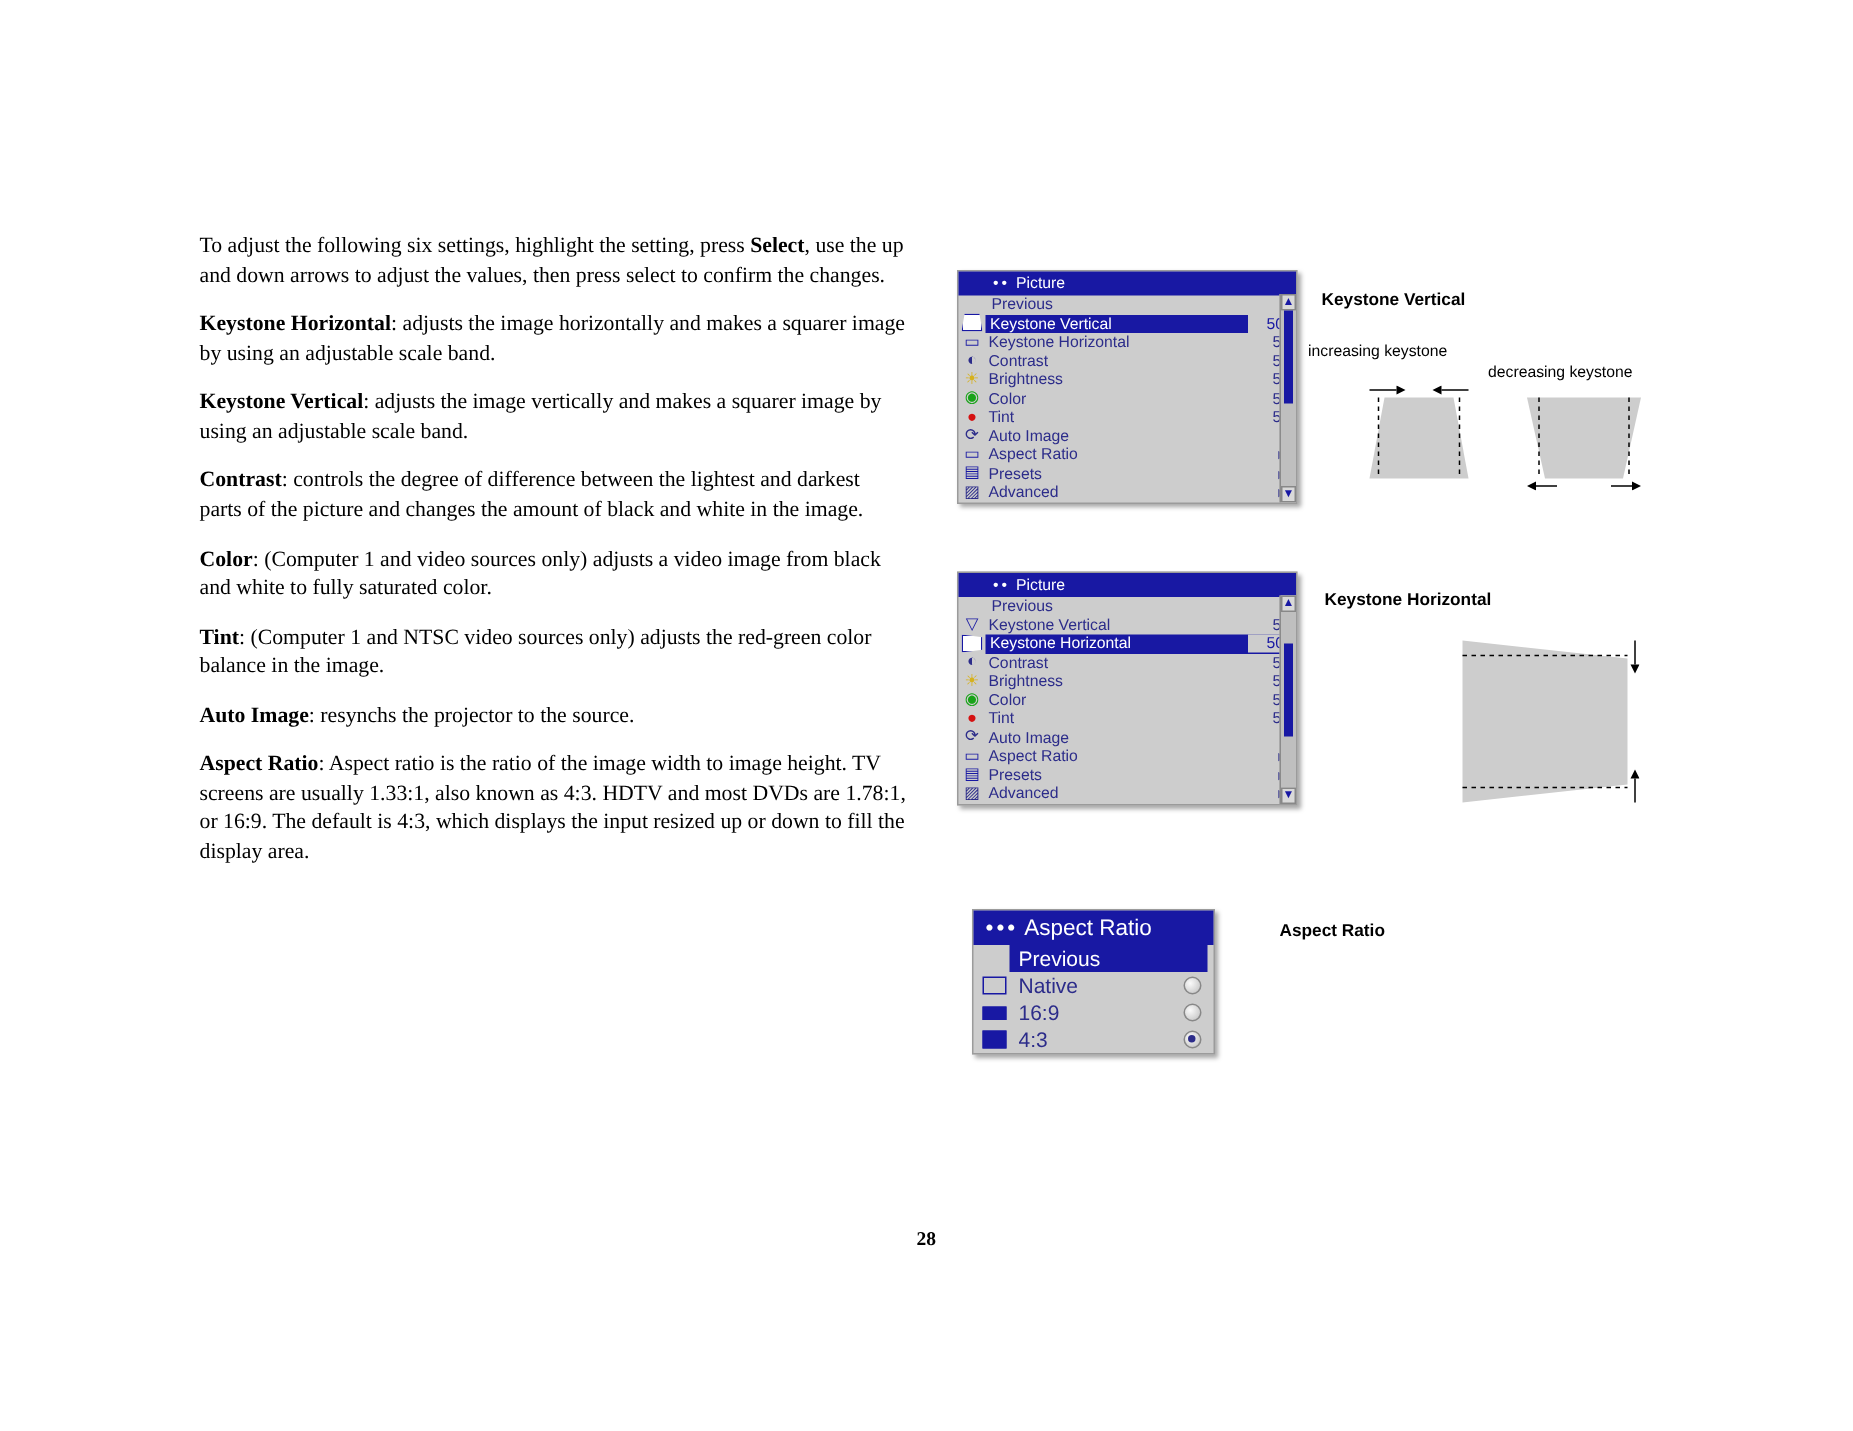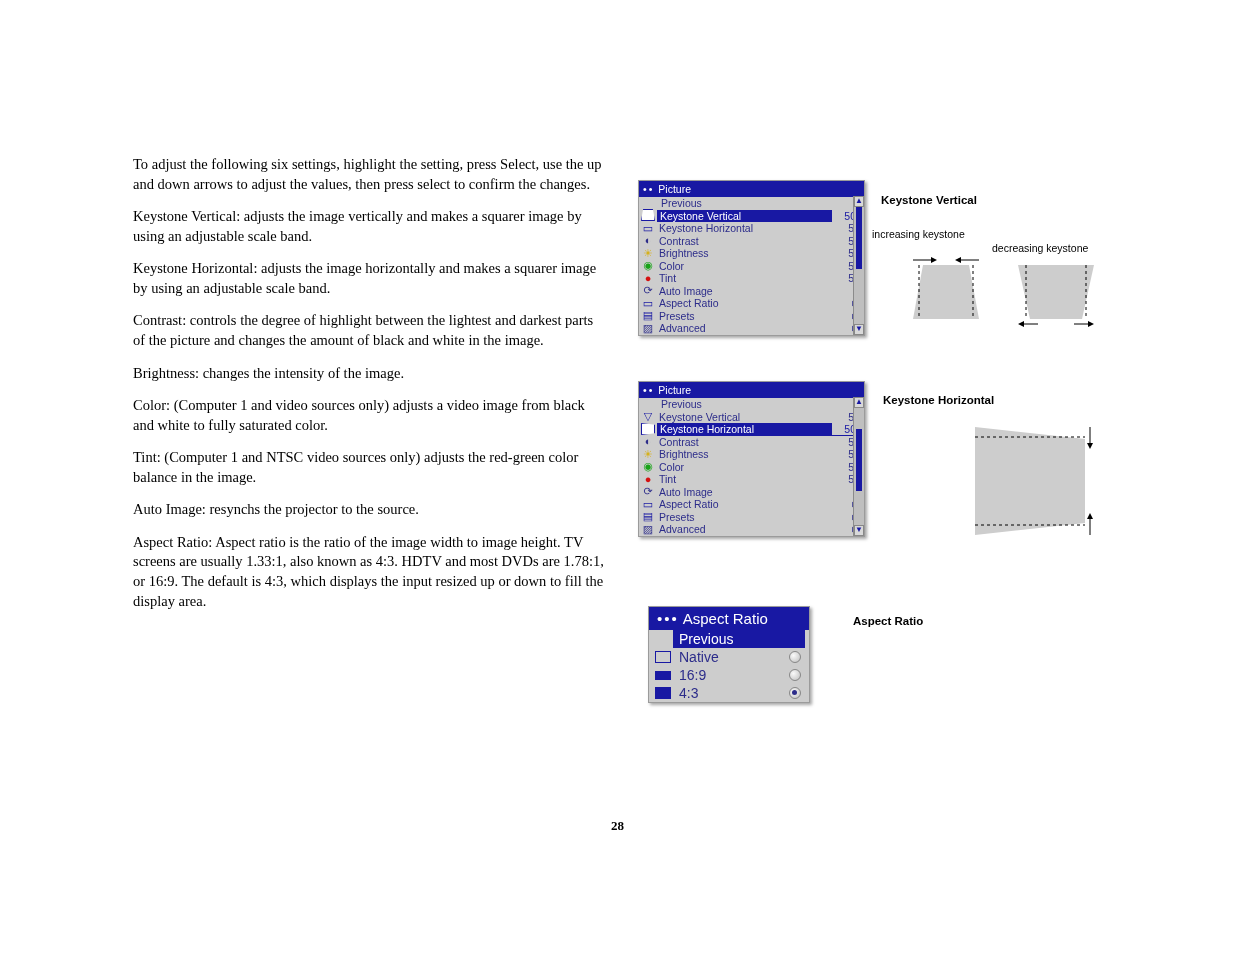--- a/index.html
+++ b/index.html
@@ -32,21 +32,21 @@
     font-family: "Gill Sans MT", "Segoe UI", Arial, sans-serif;
     font-size: 11.5px;
   }
   h2.heading {
     font-family: "Gill Sans MT", "Segoe UI", Arial, sans-serif;
     font-weight: bold;
     font-size: 17px;
     margin: 0 0 10px 0;
   }
   .para { margin: 0 0 13px 0; }
-  .b { font-weight: normal; }
+  .b { font-weight: bold; }
   .page-number {
     position: absolute;
     left: 0;
     width: 1235px;
     top: 818px;
     text-align: center;
     font-weight: bold;
     font-size: 13px;
   }
 
@@ -57,21 +57,21 @@
     border: 1px solid #9b9b9b;
     box-shadow: 2px 2px 3px rgba(0,0,0,.35);
     font-family: Arial, sans-serif;
     font-size: 10.5px;
     color: #2c2c8a;
     position: absolute;
   }
   .menu .title {
     background: #1818a3;
     color: #fff;
-    padding: 2px 6px 2px 4px;
+    padding: 2px 6px 2px 23px;
   }
   .menu .title .dots { letter-spacing: 2px; margin-right: 4px; }
   .menu .row {
     display: flex;
     align-items: center;
     height: 12.5px;
     padding: 0 4px 0 2px;
     justify-content: center;
   }
   .menu .icon {
@@ -167,24 +167,23 @@
 <body>
 
 <div class="page">
 
   <div class="col-left">
 
     <p class="para">
       <span>To adjust the following six settings, highlight the setting, press </span><span class="b">Select</span><span>, use the up and down arrows to adjust the values, then press select to confirm the changes.</span>
     </p>
 
+    <p class="para"><span class="b">Keystone Horizontal</span><span>: adjusts the image horizontally and makes a squarer image by using an adjustable scale band.</span></p>
     <p class="para"><span class="b">Keystone Vertical</span><span>: adjusts the image vertically and makes a squarer image by using an adjustable scale band.</span></p>
-    <p class="para"><span class="b">Keystone Horizontal</span><span>: adjusts the image horizontally and makes a squarer image by using an adjustable scale band.</span></p>
-    <p class="para"><span class="b">Contrast</span><span>: controls the degree of highlight between the lightest and darkest parts of the picture and changes the amount of black and white in the image.</span></p>
-    <p class="para"><span class="b">Brightness</span><span>: changes the intensity of the image.</span></p>
+    <p class="para"><span class="b">Contrast</span><span>: controls the degree of difference between the lightest and darkest parts of the picture and changes the amount of black and white in the image.</span></p>
     <p class="para"><span class="b">Color</span><span>: (Computer 1 and video sources only) adjusts a video image from black and white to fully saturated color.</span></p>
     <p class="para"><span class="b">Tint</span><span>: (Computer 1 and NTSC video sources only) adjusts the red-green color balance in the image.</span></p>
     <p class="para"><span class="b">Auto Image</span><span>: resynchs the projector to the source.</span></p>
     <p class="para"><span class="b">Aspect Ratio</span><span>: Aspect ratio is the ratio of the image width to image height. TV screens are usually 1.33:1, also known as 4:3. HDTV and most DVDs are 1.78:1, or 16:9. The default is 4:3, which displays the input resized up or down to fill the display area.</span></p>
   </div>
 
   <div class="col-right">
 
     <div class="menu" style="left:0; top:0;">
       <div class="title"><span class="dots">••</span><span>Picture</span></div>

